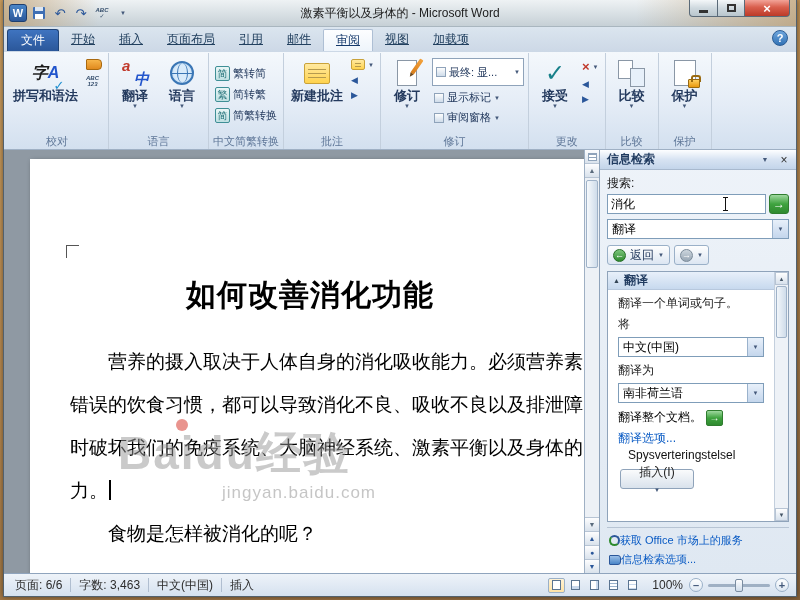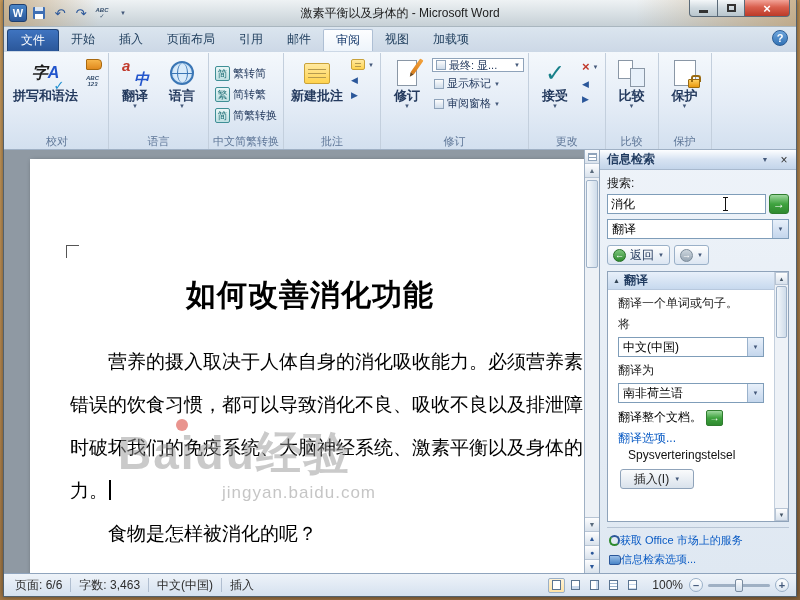--- a/index.html
+++ b/index.html
@@ -29,21 +29,21 @@
 .wc-max{width:27px;border-left:none;background:linear-gradient(#f4f7f9,#cfd9df 50%,#b9c6cd);}
 .wc-close{width:45px;border-left:none;border-radius:0 0 4px 0;color:#fff;font-weight:bold;font-size:13px;
  background:linear-gradient(#f2a398,#d95f4d 45%,#bc3a28);}
 .minbar{width:9px;height:3px;background:#333;margin-top:7px;}
 .maxbox{width:9px;height:8px;border:2px solid #333;}
 
 
 .tab-row{height:25px;flex:none;display:flex;align-items:center;background:linear-gradient(#dbe5ef,#ccd8e6);}
 .file-tab{width:52px;height:22px;margin-left:3px;background:linear-gradient(#3f74c0,#2b579a);color:#fff;
  display:flex;align-items:center;justify-content:center;border-radius:3px 3px 0 0;border:1px solid #1f4377;border-bottom:none;}
-.rtab{padding:0 12px;height:22px;display:flex;align-items:center;color:#22405f;}
+.rtab{padding:0 12px;height:22px;display:flex;align-items:center;color:#22405f;text-decoration:underline;}
 .rtab.active{background:linear-gradient(#fdfeff,#eef4fb);border:1px solid #aebfd4;border-bottom:none;border-radius:2px 2px 0 0;color:#14386b;}
 .help-btn{margin-left:auto;margin-right:8px;margin-bottom:4px;width:16px;height:16px;border-radius:50%;
  background:linear-gradient(#6ea6dd,#3272b5);color:#fff;font-weight:bold;font-size:11px;display:flex;align-items:center;justify-content:center;border:1px solid #2b5c94;}
 
 
 .rib{height:98px;flex:none;background:linear-gradient(#f4f8fc,#e4ecf6 55%,#d3e0ef);border-bottom:1px solid #9fb0c4;display:flex;padding:1px 0 0 2px;}
 .grp{display:flex;flex-direction:column;border-right:1px solid #c3cfdd;padding:2px 4px 0 4px;}
 .grp-body{flex:1;display:flex;align-items:stretch;gap:3px;}
 .grp-body.vcol{flex-direction:column;justify-content:center;gap:4px;}
 .grp-label{height:15px;font-size:11px;color:#5e7697;text-align:center;line-height:14px;}
@@ -64,21 +64,21 @@
 .globe-ic:before{content:"";position:absolute;left:50%;top:0;bottom:0;width:9px;margin-left:-5px;border-left:1px solid #3a76b5;border-right:1px solid #3a76b5;border-radius:50%;}
 .globe-ic:after{content:"";position:absolute;top:50%;left:0;right:0;border-top:1px solid #3a76b5;}
 .cjk-ic{width:15px;height:15px;flex:none;background:linear-gradient(#eaf6f6,#bfe0e2);border:1px solid #3f8f96;color:#1f6f76;font-size:10px;display:flex;align-items:center;justify-content:center;border-radius:2px;font-style:normal;}
 .note-ic{width:26px;height:21px;background:linear-gradient(#ffe9a0,#ffd34e);border:1px solid #c9a23a;border-radius:2px;position:relative;display:inline-block;}
 .note-ic:before{content:"";position:absolute;left:3px;top:5px;right:3px;height:1px;background:#b59a4e;box-shadow:0 4px 0 #b59a4e,0 8px 0 #b59a4e;}
 .note-ic.sm{width:14px;height:11px;}
 .note-ic.sm:before{top:3px;box-shadow:0 3px 0 #b59a4e;}
 .docsheet{width:20px;height:26px;background:#fff;border:1px solid #8a97a6;position:relative;display:inline-block;}
 .pencil{position:absolute;width:4px;height:17px;background:linear-gradient(#f3a23c,#d87d1b);right:-3px;top:-3px;transform:rotate(35deg);border-radius:1px;display:block;}
 .pencil:after{content:"";position:absolute;bottom:-4px;left:0;border-left:2px solid transparent;border-right:2px solid transparent;border-top:4px solid #704a1d;}
-.tr-combo{display:flex;align-items:center;background:#fff;border:1px solid #8fa3ba;height:14px;padding:0 3px;font-size:11px;color:#243a5e;gap:3px;width:92px;}
+.tr-combo{display:flex;align-items:center;background:#fff;border:1px solid #8fa3ba;height:28px;padding:0 3px;font-size:11px;color:#243a5e;gap:3px;width:92px;}
 .tc-txt{flex:1;white-space:nowrap;overflow:hidden;}
 .mk-ic{width:10px;height:10px;flex:none;background:linear-gradient(#fdfdfd,#cfdcea);border:1px solid #8fa3ba;display:inline-block;}
 .accept-ic b{color:#18808a;font-size:24px;font-weight:bold;}
 .reject-ic{color:#c0392b;font-weight:bold;font-size:13px;font-style:normal;}
 .nav-ic{color:#2b579a;font-size:9px;font-style:normal;}
 .cmp-ic{position:relative;width:27px;height:27px;display:inline-block;}
 .cmp-ic i{position:absolute;width:15px;height:19px;background:#fff;border:1px solid #8a97a6;display:block;}
 .cmp-ic i.c2{right:0;bottom:0;left:auto;top:auto;background:#e7f0fa;}
 .prot-ic{position:relative;width:22px;height:26px;background:#fff;border:1px solid #8a97a6;display:inline-block;}
 .prot-lock{position:absolute;right:-5px;bottom:-3px;width:12px;height:9px;background:linear-gradient(#ffcf5e,#e8980f);border:1px solid #9a6a10;border-radius:1px;display:block;}
@@ -143,21 +143,21 @@
 .sec-tri{font-size:7px;color:#345;font-style:normal;}
 .sec-body{padding:5px 10px 0;display:flex;flex-direction:column;font-size:12px;}
 .tp-text{margin-bottom:4px;color:#1c1c1c;white-space:nowrap;overflow:hidden;}
 .whole-row{display:flex;align-items:center;gap:4px;margin:1px 0 4px;}
 .whole-row span{white-space:nowrap;}
 .go-btn.sm{width:17px;height:16px;font-size:10px;border-radius:2px;}
 .tp-link{color:#0a5bc4;cursor:pointer;white-space:nowrap;}
 .prov-hdr{display:flex;align-items:center;gap:4px;margin:7px 0 5px;color:#111;}
 .result-text{margin:1px 0 7px 10px;color:#111;}
 .insert-btn{width:74px;height:20px;display:flex;align-items:center;justify-content:center;gap:5px;margin-left:2px;
- border:1px solid #8fa3ba;border-radius:3px;background:linear-gradient(#fafbfc,#d9e2ec);color:#222;font-size:12px;}
+ border:1px solid #8fa3ba;border-radius:3px;background:linear-gradient(#fafbfc,#d9e2ec);color:#222;font-size:12px;flex-direction:column;}
 .res-scroll{width:14px;flex:none;background:#eef2f7;border-left:1px solid #c3cfdd;display:flex;flex-direction:column;}
 .rs-btn{height:13px;flex:none;display:flex;align-items:center;justify-content:center;background:linear-gradient(#fefefe,#d7e1ec);border:1px solid #b7c4d4;color:#456;}
 .rs-btn .tri{font-size:6px;font-style:normal;}
 .rs-track{flex:1;position:relative;}
 .rs-thumb{position:absolute;left:1px;right:1px;top:1px;height:52px;background:linear-gradient(90deg,#f2f6fa,#cfdcea);border:1px solid #9fb2c8;border-radius:2px;display:block;}
 .tp-footer{flex:none;padding:5px 2px 2px;border-top:1px solid #b7c4d4;margin-top:5px;display:flex;flex-direction:column;gap:4px;font-size:11px;}
 .tpf-row{display:flex;align-items:center;}
 .svc-ic{width:11px;height:11px;flex:none;border-radius:50%;border:2px solid #2e8b2e;border-top-color:#2b579a;border-right-color:#2b579a;display:block;}
 .bk-ic{width:12px;height:10px;flex:none;background:linear-gradient(#9cc0e8,#4a86c8);border:1px solid #2b579a;border-radius:1px 3px 3px 1px;display:block;}
 

